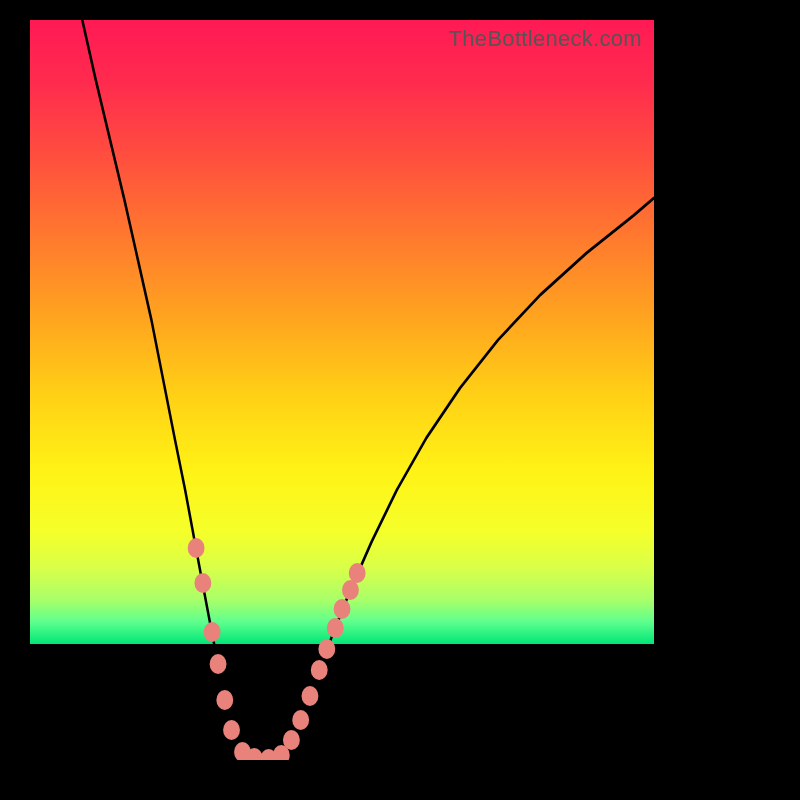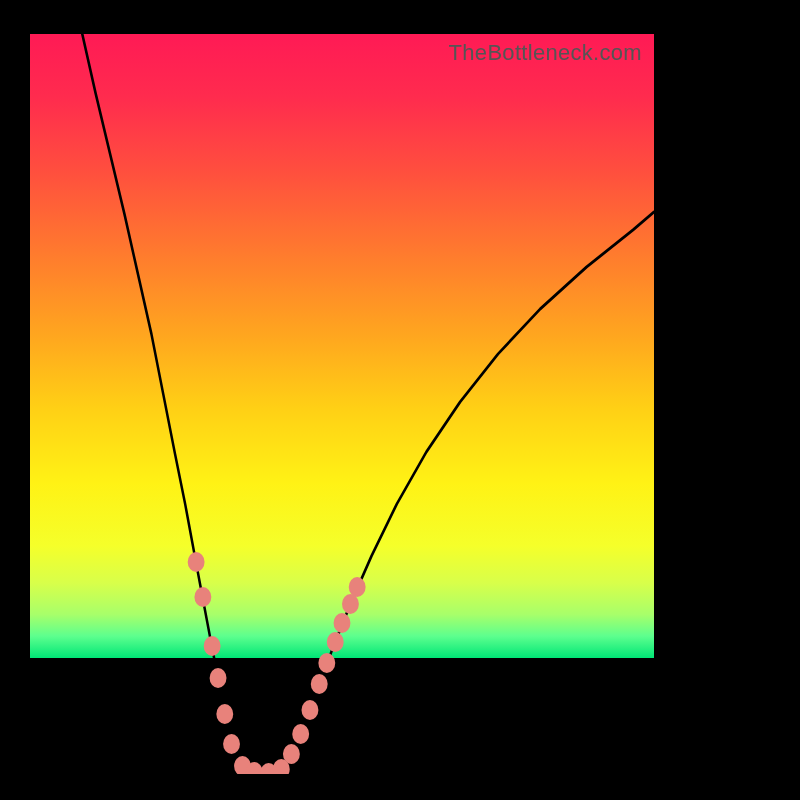--- a/index.html
+++ b/index.html
@@ -13,21 +13,21 @@
   }
   .frame {
     position: relative;
     width: 800px;
     height: 800px;
     background: #000;
   }
   .plot-area {
     position: absolute;
     left: 30px;
-    top: 34px;
+    top: 20px;
     width: 624px;
     height: 740px;
     overflow: hidden;
   }
   .gradient-bg {
     position: absolute;
     inset: 0;
   }
   .watermark {
     position: absolute;

